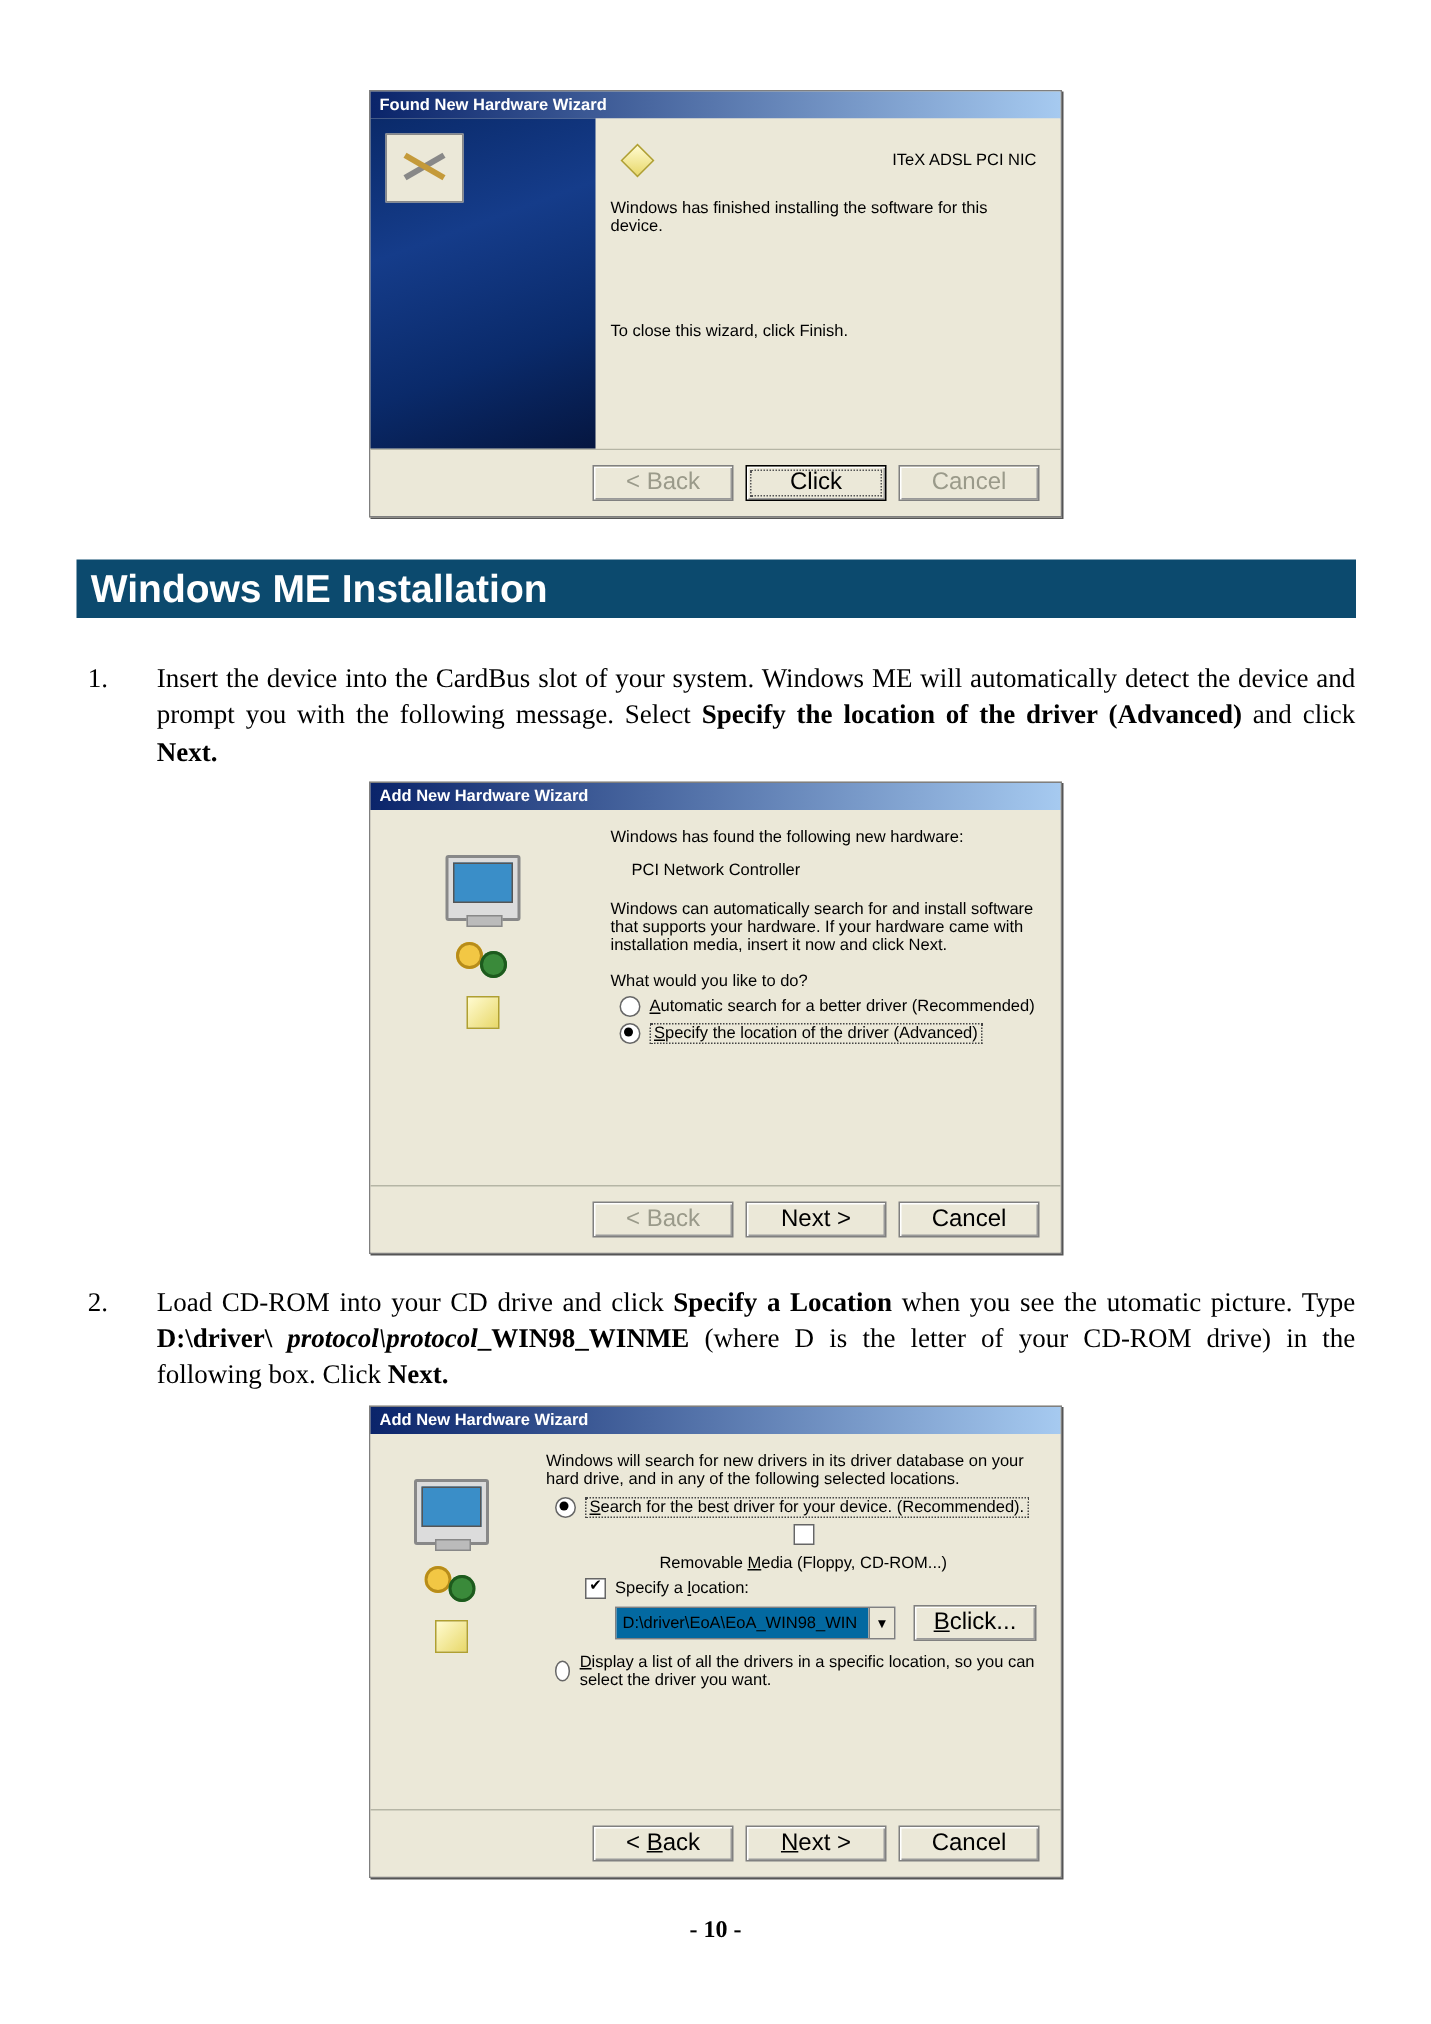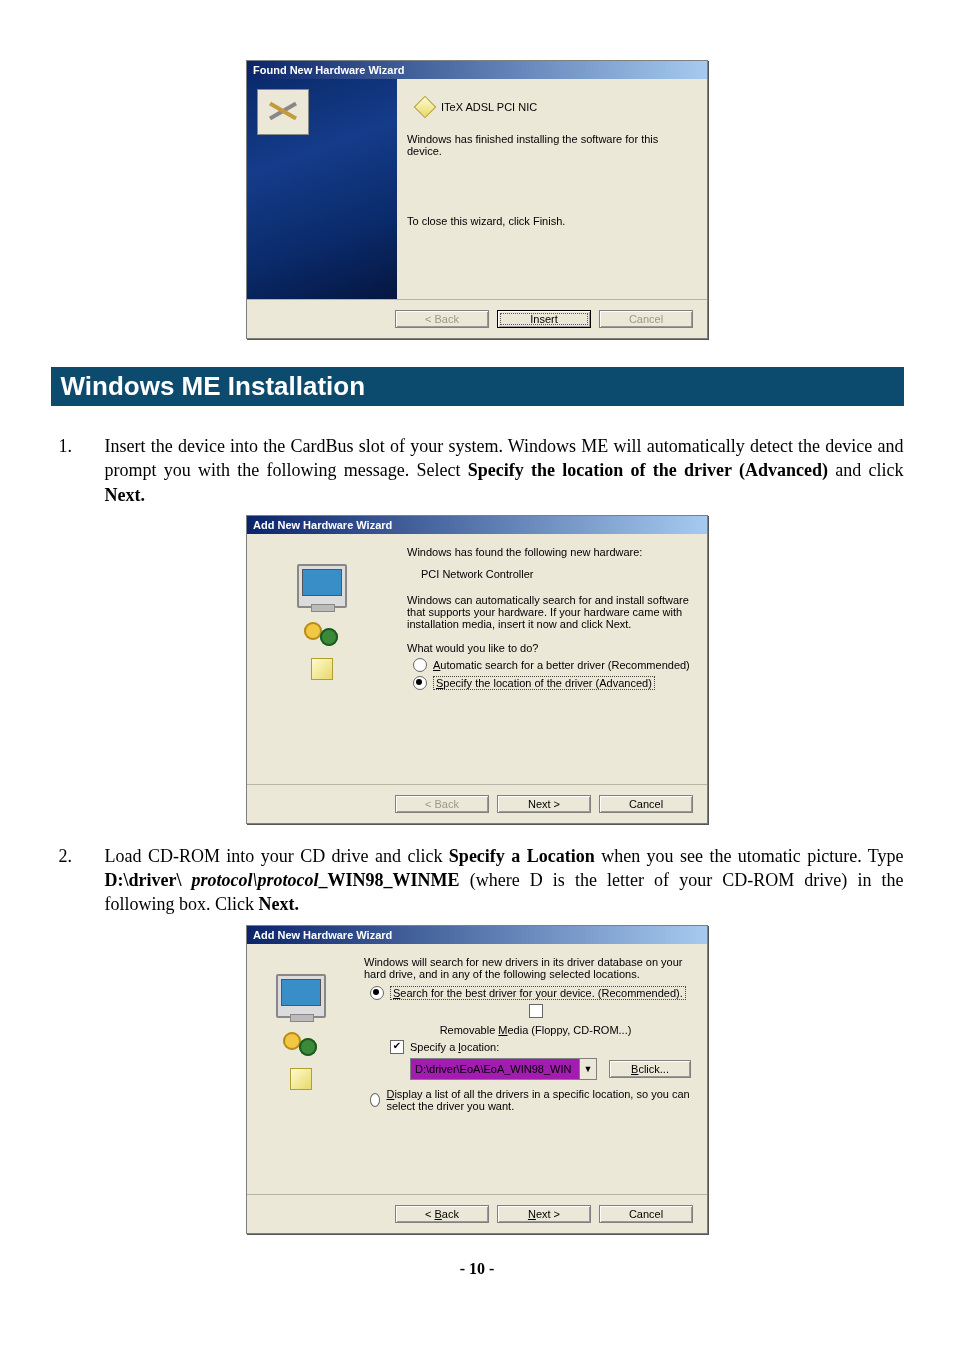--- a/index.html
+++ b/index.html
@@ -56,37 +56,37 @@
   .wiz-content {
     flex: 1;
     background: #ebe8d8;
     padding: 12px 16px 8px 10px;
   }
   .wiz-content .big-title {
     font-weight: bold;
     font-size: 14px;
   }
   .wiz-content .device-row {
-    display: flex; align-items: center; gap: 8px; margin: 8px 0 18px 10px;
+    display: flex; align-items: center; gap: 8px; margin: 8px 0 18px 10px; justify-content: space-between;
   }
   .wiz-buttons {
     border-top: 1px solid #b5b5a5;
     padding: 10px 14px;
     display: flex;
     justify-content: flex-end;
     gap: 8px;
     background: #ebe8d8;
   }
   .btn {
     min-width: 72px;
     padding: 2px 10px;
     border: 1px solid #808080;
     background: #ebe8d8;
     font-family: Tahoma, Arial, sans-serif;
-    font-size: 11px;
+    font-size: 16px;
     text-align: center;
     box-shadow: 1px 1px 0 #fff inset, -1px -1px 0 #999 inset;
   }
   .btn.disabled { color: #9a9a8a; }
   .btn.default { outline: 1px dotted #555; outline-offset: -4px; border: 1px solid #000; }
   .radio-line, .check-line {
     display: flex; align-items: center; gap: 6px; margin: 4px 0 4px 6px;
   }
   .radio-dot, .check-box {
     width: 12px; height: 12px; border: 1px solid #666; background: #fff;
@@ -94,21 +94,21 @@
   .radio-dot { border-radius: 50%; }
   .radio-dot.selected::after {
     content: ""; display: block; width: 6px; height: 6px; background: #000; border-radius: 50%; margin: 2px;
   }
   .check-box.checked::after { content: "✔"; font-size: 10px; line-height: 10px; display: block; text-align: center; }
   .dotted-focus { border: 1px dotted #444; padding: 0 2px; }
   .combo {
     display: inline-flex; align-items: stretch; border: 1px solid #808080; background: #fff; height: 20px;
   }
   .combo input {
-    border: none; font-family: Tahoma, Arial, sans-serif; font-size: 11px; padding: 0 4px; width: 160px; outline: none; background: #a21caf;
+    border: none; font-family: Tahoma, Arial, sans-serif; font-size: 11px; padding: 0 4px; width: 160px; outline: none; background: #0369a1;
   }
   .combo .arrow { width: 16px; background: #ebe8d8; border-left: 1px solid #808080; display: flex; align-items: center; justify-content: center; font-size: 9px; }
   .section-bar {
     background: #0c4a6e; color: #fff; font-family: Arial, sans-serif; font-weight: bold;
     font-size: 26px; padding: 4px 10px; margin: 28px 0 28px 0;
   }
   ol.steps { font-size: 18px; padding-left: 26px; margin: 0; }
   ol.steps > li { text-align: justify; margin-bottom: 8px; padding-left: 28px; line-height: 1.35; }
   .pnum { text-align: center; font-size: 16px; margin-top: 26px; }
   .monitor-icon {
@@ -159,21 +159,21 @@
         <div class="device-row">
           <span class="diamond-icon small"></span>
           <span>ITeX ADSL PCI NIC</span>
         </div>
         <div style="margin: 18px 0 58px 0;">Windows has finished installing the software for this device.</div>
         <div>To close this wizard, click Finish.</div>
       </div>
     </div>
     <div class="wiz-buttons">
       <span class="btn disabled">&lt; Back</span>
-      <span class="btn default">Insert</span>
+      <span class="btn default">Click</span>
       <span class="btn disabled">Cancel</span>
     </div>
   </div>
 
   <div class="section-bar">Windows ME Installation</div>
 
   <ol class="steps" start="1">
     <li>
       <span>Insert the device into the CardBus slot of your system.  Windows ME will automatically detect the device and prompt you with the following message.  Select </span><b>Specify the location of the driver (Advanced)</b><span> and click </span><b>Next.</b>
     </li>

